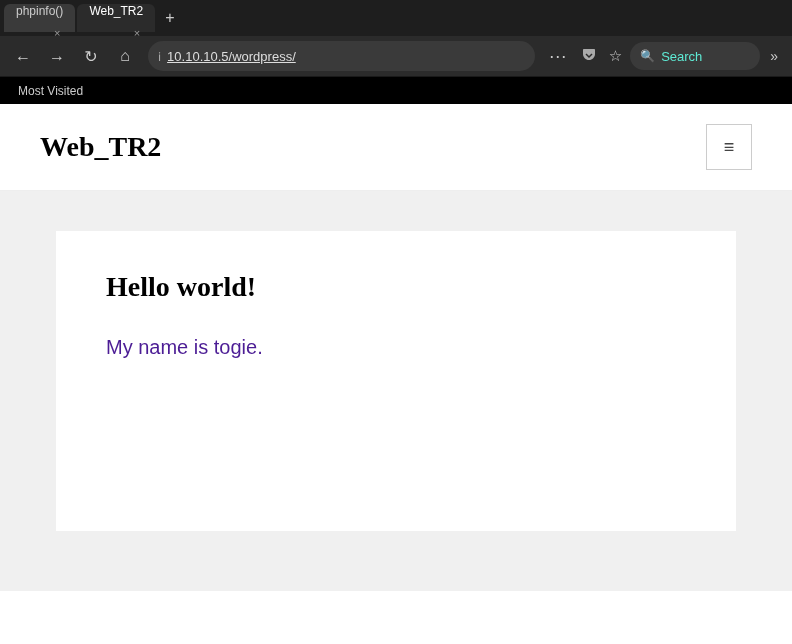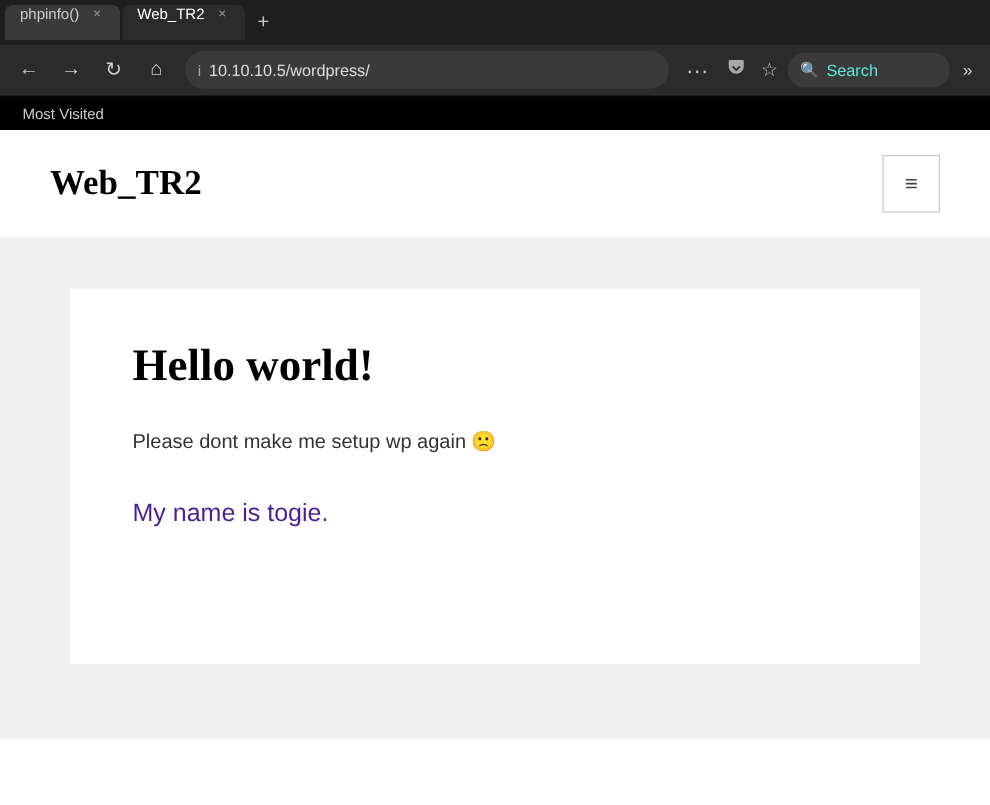--- a/index.html
+++ b/index.html
@@ -12,30 +12,31 @@
     }
     .tab-bar {
       display: flex;
       align-items: center;
       background: #1e1e1e;
       height: 36px;
       padding: 0 4px;
     }
     .tab {
       display: flex;
-      align-items: flex-start;
+      align-items: flex-end;
       height: 28px;
       padding: 0 12px;
       border-radius: 6px 6px 0 0;
       font-size: 12px;
       color: #ccc;
       background: #3a3a3a;
       margin-right: 2px;
       gap: 8px;
       cursor: pointer;
+      flex-direction: column;
     }
     .tab.active {
       background: #2b2b2b;
       color: #fff;
     }
     .tab-close {
       font-size: 11px;
       color: #999;
       cursor: pointer;
       padding: 1px 3px;
@@ -85,20 +86,21 @@
       margin: 0 4px;
     }
     .address-lock {
       font-size: 12px;
       color: #aaa;
     }
     .address-text {
       font-size: 13px;
       color: #ddd;
       flex: 1;
+      text-decoration: underline;
     }
     .nav-dots {
       color: #ccc;
       font-size: 18px;
       cursor: pointer;
       padding: 0 6px;
     }
     .pocket-icon, .star-icon {
       color: #ccc;
       font-size: 15px;
@@ -183,21 +185,21 @@
       min-height: 400px;
     }
     .post-card {
       background: #fff;
       padding: 40px 50px;
       max-width: 680px;
       margin: 0 auto;
       min-height: 300px;
     }
     .post-title {
-      font-size: 36px;
+      font-size: 28px;
       font-weight: 700;
       color: #000;
       margin-bottom: 28px;
       font-family: Georgia, serif;
     }
     .post-text {
       font-size: 16px;
       color: #333;
       line-height: 1.6;
       margin-bottom: 28px;
@@ -259,19 +261,18 @@
   <div class="page-content">
 
     <div class="site-header">
       <h1 class="site-title">Web_TR2</h1>
       <button class="hamburger-btn">≡</button>
     </div>
 
     <div class="page-main">
       <div class="post-card">
         <h2 class="post-title">Hello world!</h2>
-        <p class="post-text">Please dont make me setup wp again 🙁</p>
         <p class="post-name">My name is togie.</p>
       </div>
     </div>
   </div>
 
 </div>
 
 </body></html>

